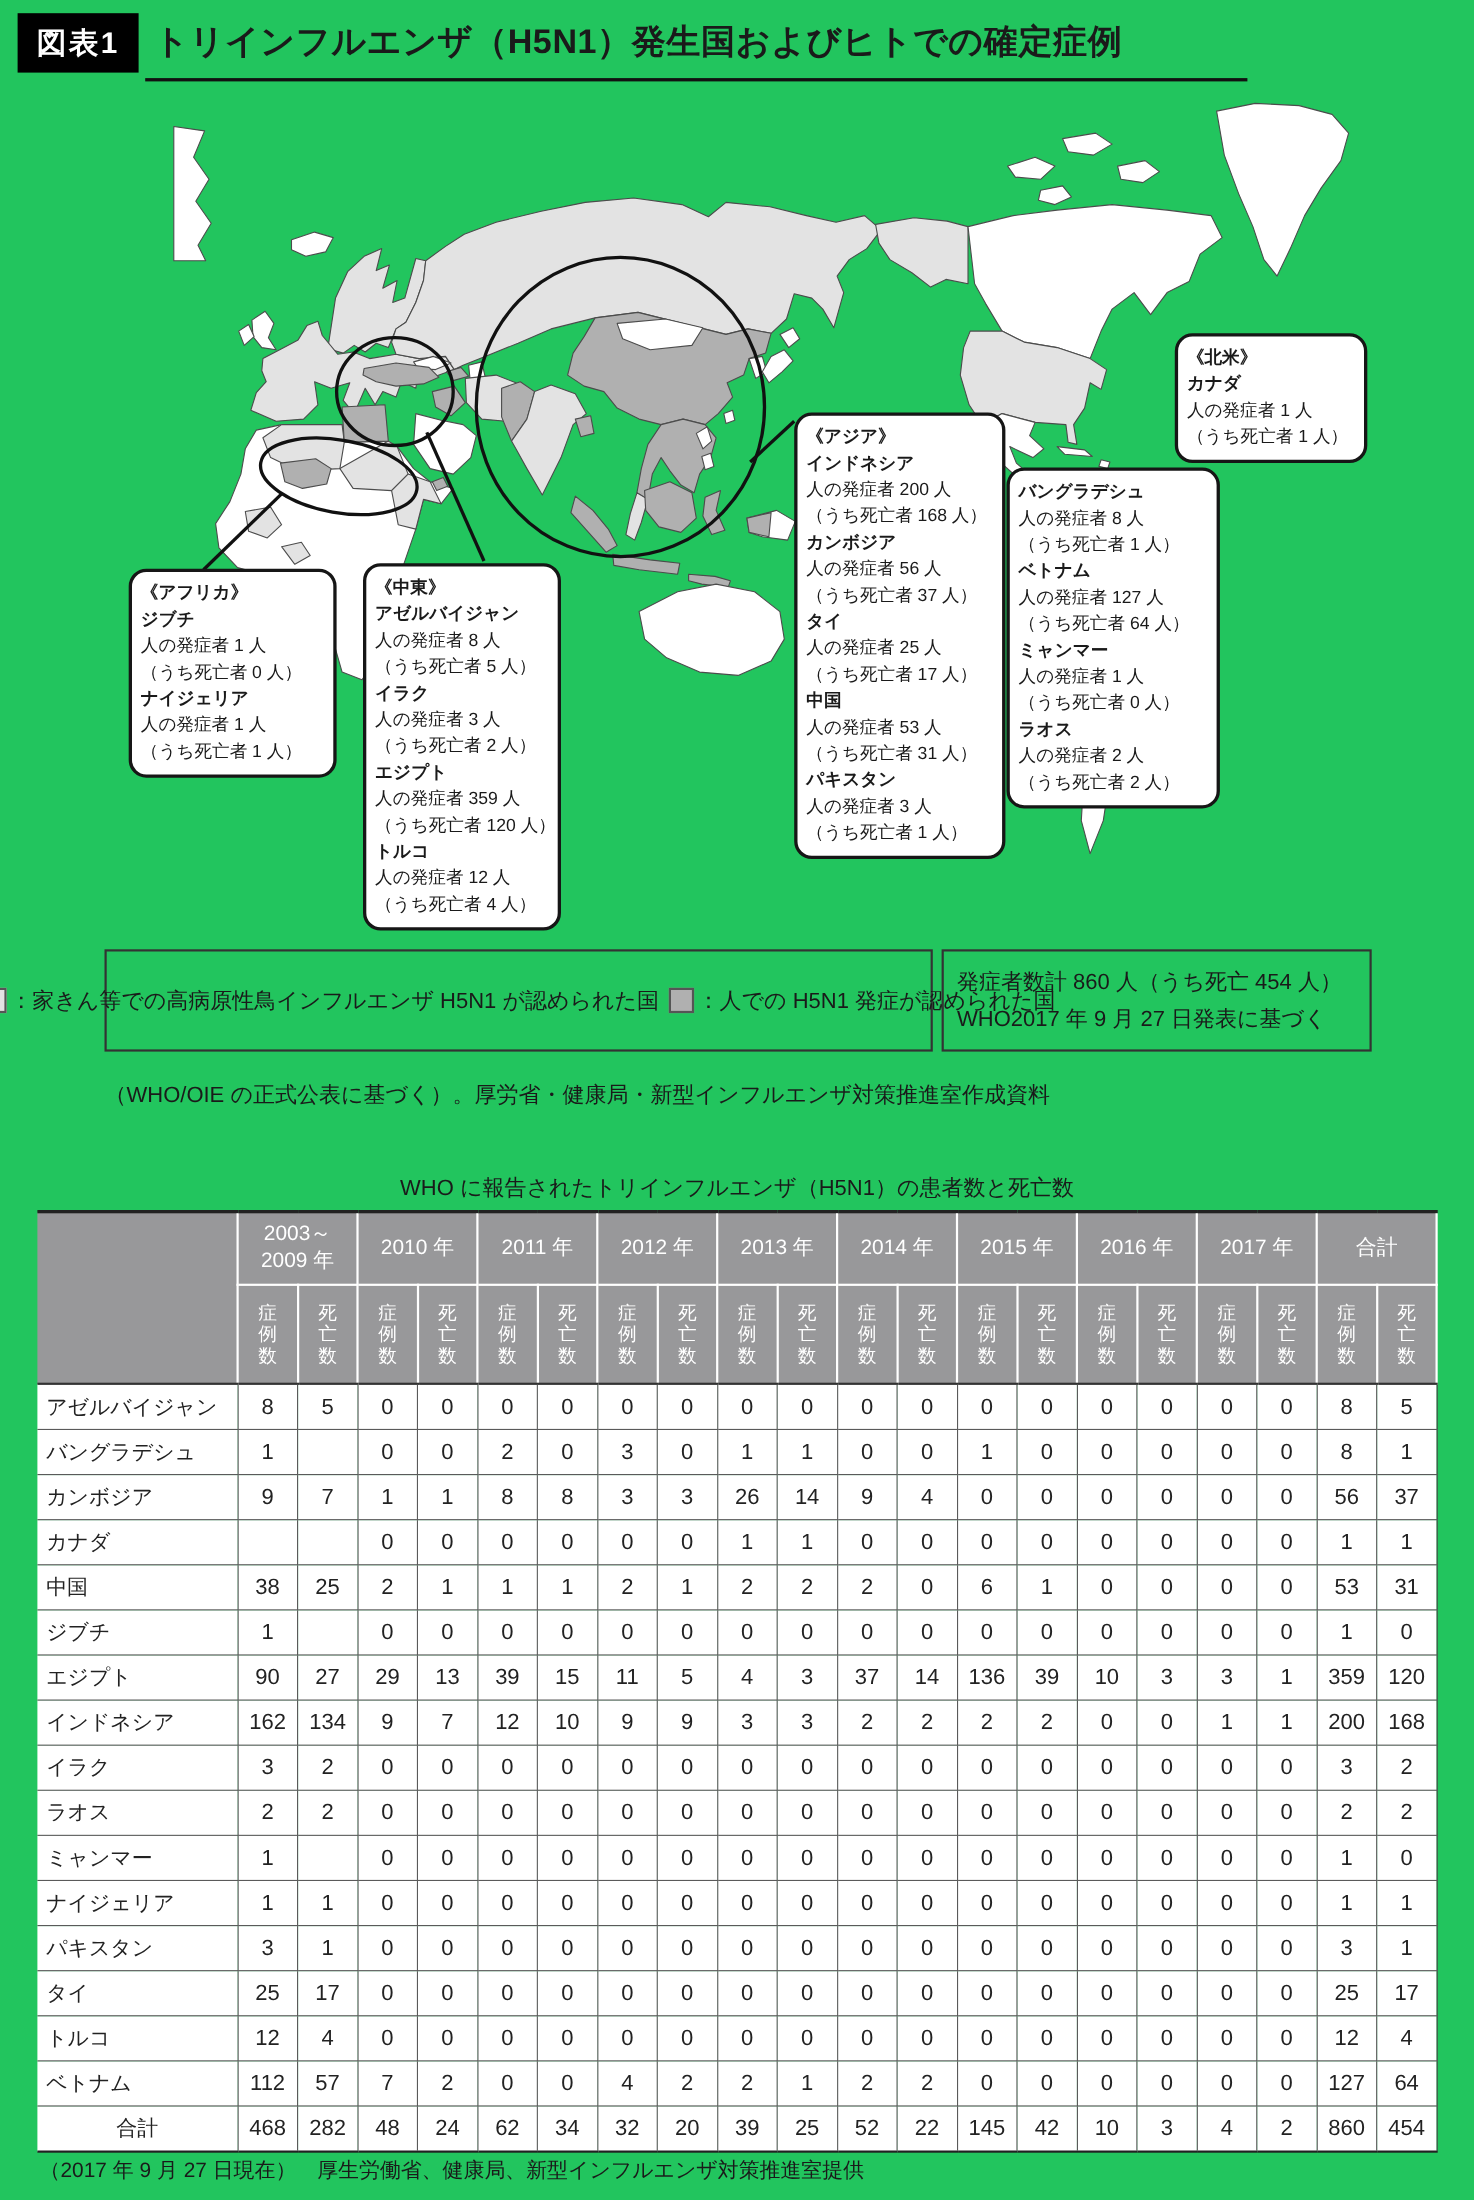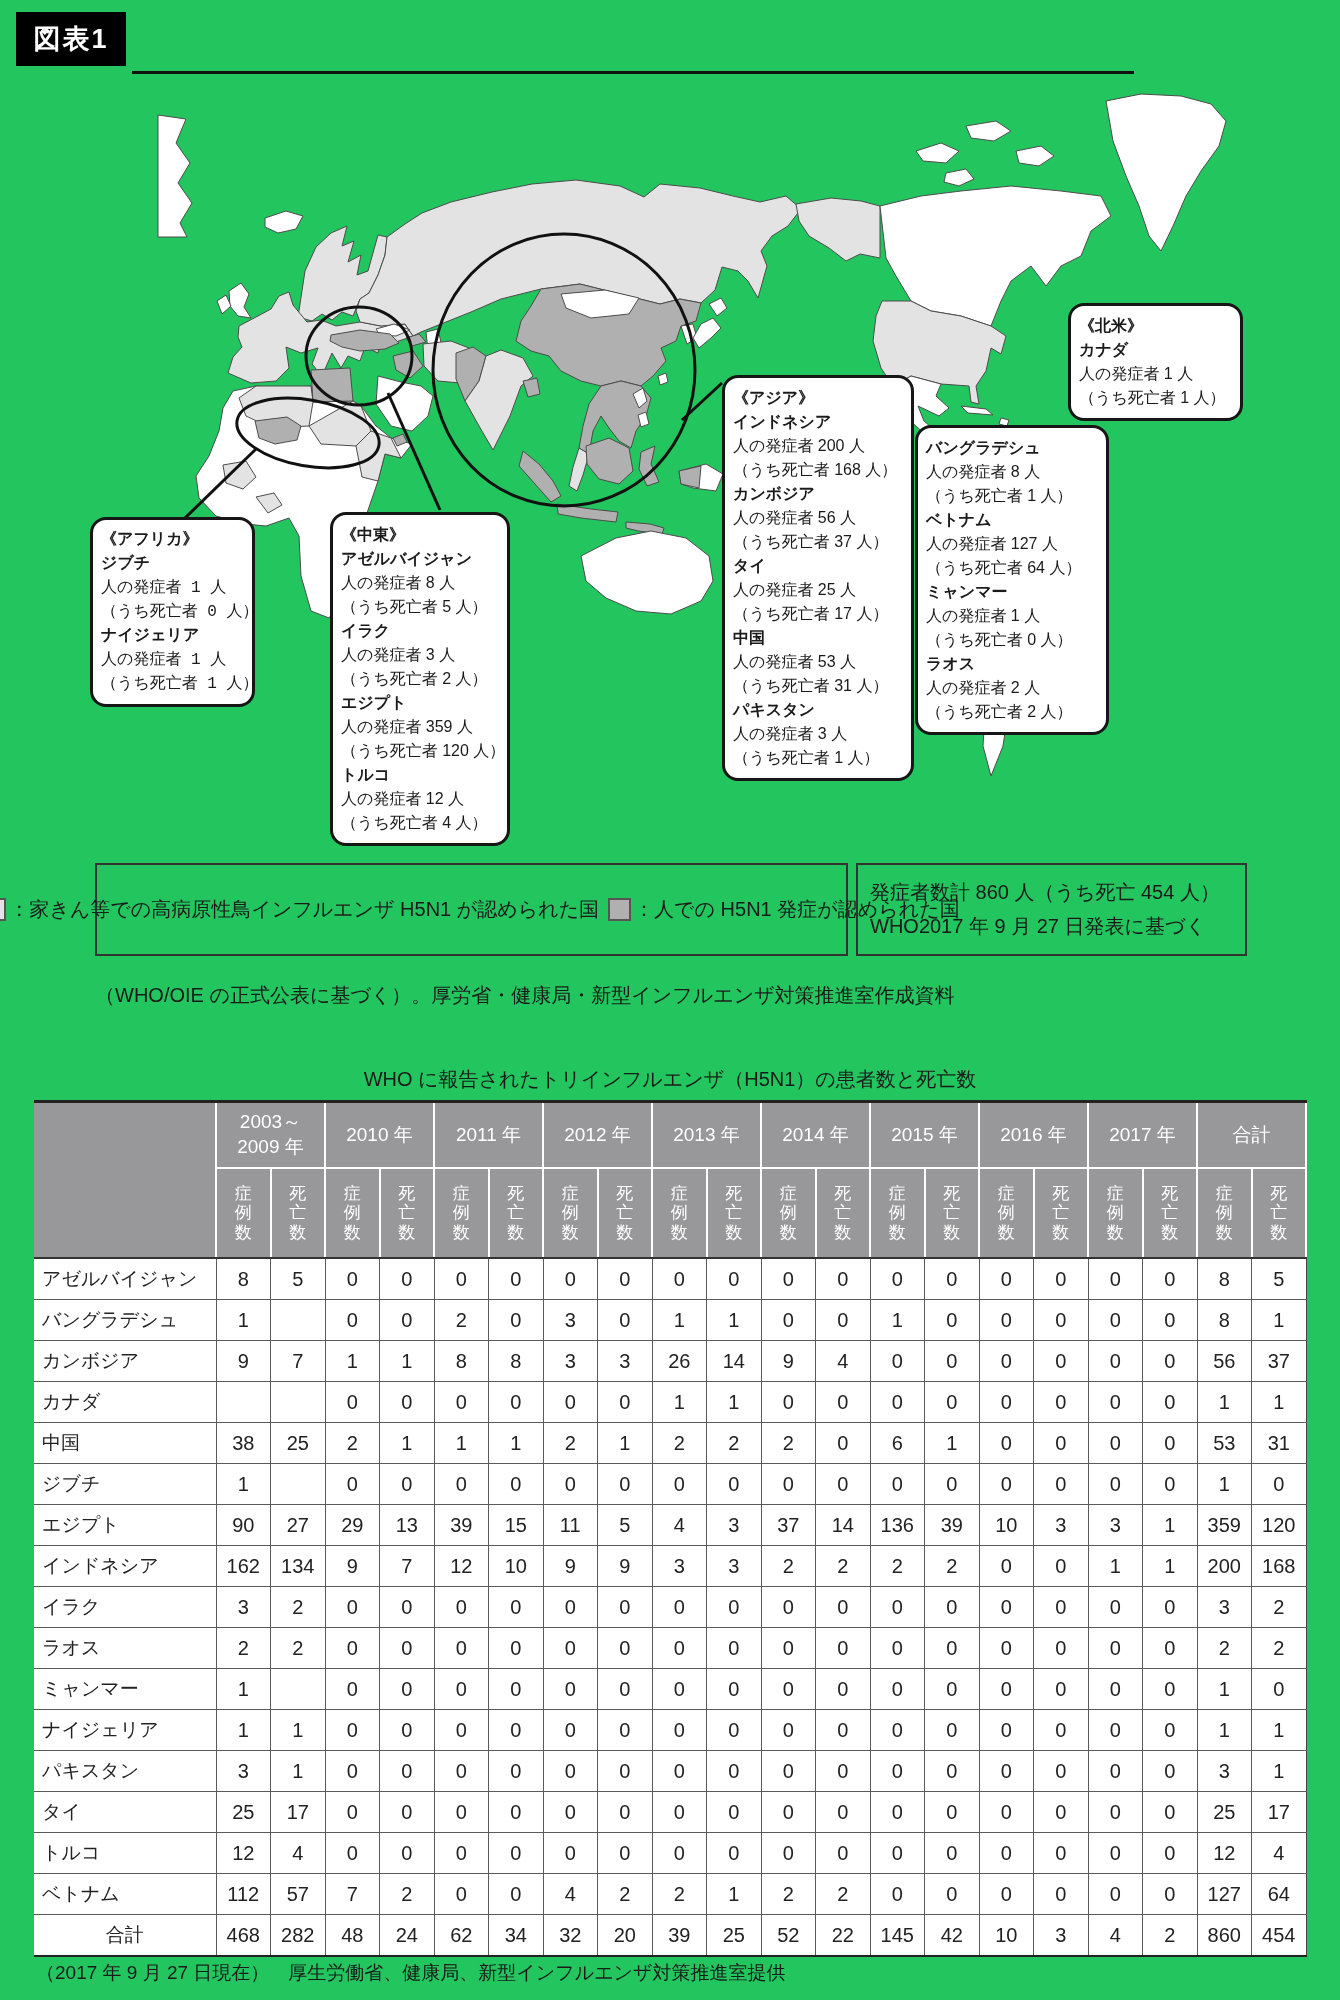--- a/index.html
+++ b/index.html
@@ -11,21 +11,21 @@
              font-size:27px;font-weight:bold;display:flex;align-items:center;justify-content:center;letter-spacing:2px;}
   .fig-title{position:absolute;left:140px;top:17px;font-size:31px;font-weight:bold;letter-spacing:.5px;white-space:nowrap;}
   .title-rule{position:absolute;left:132px;top:71px;width:1002px;height:3px;background:#111;}
 
   
   .map-svg{position:absolute;left:60px;top:85px;}
 
   .callout{position:absolute;box-sizing:border-box;background:#fff;border:3px solid #161616;border-radius:16px;
            padding:8px 8px;font-size:16px;line-height:1.5;white-space:nowrap;z-index:5;}
   .co-region,.co-country{font-weight:bold;}
-  #co-africa{left:90px;top:517px;width:165px;min-height:184px;font-family:Liberation Mono, monospace;}
+  #co-africa{left:117px;top:517px;width:189px;min-height:184px;}
   #co-me{left:330px;top:512px;width:180px;min-height:330px;}
   #co-asia{left:722px;top:375px;width:192px;min-height:404px;}
   #co-asia2{left:915px;top:425px;width:194px;min-height:306px;}
   #co-na{left:1068px;top:303px;width:175px;min-height:106px;}
 
   
   .legend-left{position:absolute;left:95px;top:863px;width:753px;height:93px;box-sizing:border-box;
                border:2.5px solid #333;display:flex;justify-content:center;gap:9px;padding:6px 12px;}
   .legend-row{display:flex;align-items:center;font-size:20px;white-space:nowrap;}
   .swatch{width:23px;height:23px;border:2px solid #555;box-sizing:border-box;margin-right:3px;flex:0 0 auto;}
@@ -53,20 +53,21 @@
   .who-table tbody tr.total-row th{text-align:center;padding-left:0;}
 
   .page-footer{position:absolute;left:36px;top:1960px;font-size:19px;white-space:nowrap;}
 </style>
 </head>
 <body>
 
 <div class="page">
 
   <div class="fig-badge">図表1</div>
+  <div class="fig-title">トリインフルエンザ（H5N1）発生国およびヒトでの確定症例</div>
   <div class="title-rule"></div>
 
   <svg class="map-svg" width="1280" height="775" viewBox="0 0 1280 775">
     <g stroke="#4c4c4c" stroke-width="1" fill="#ffffff" stroke-linejoin="round">
 
       <path d="M98,30 L126,34 L116,58 L130,78 L118,98 L132,118 L120,138 L127,152 L98,152 Z"></path>
       <path d="M205,133 L226,126 L243,131 L236,144 L218,148 L205,142 Z"></path>
       <path d="M169,206 L181,198 L189,209 L184,222 L191,233 L178,231 L170,221 Z"></path>
       <path d="M157,216 L166,210 L171,221 L162,229 Z"></path>
 

